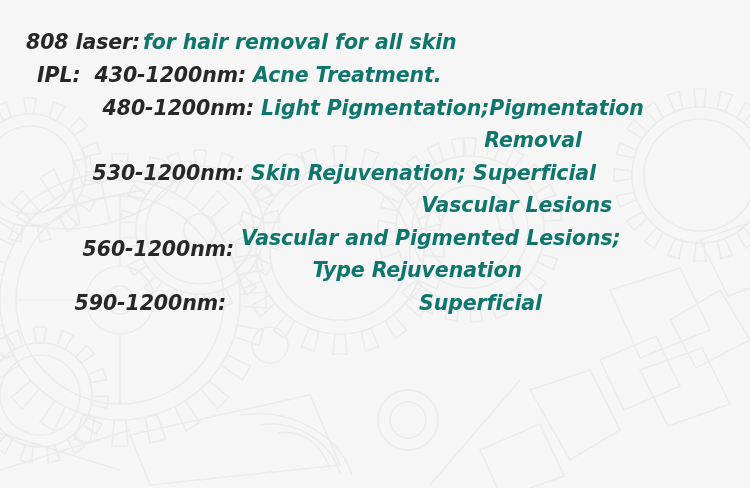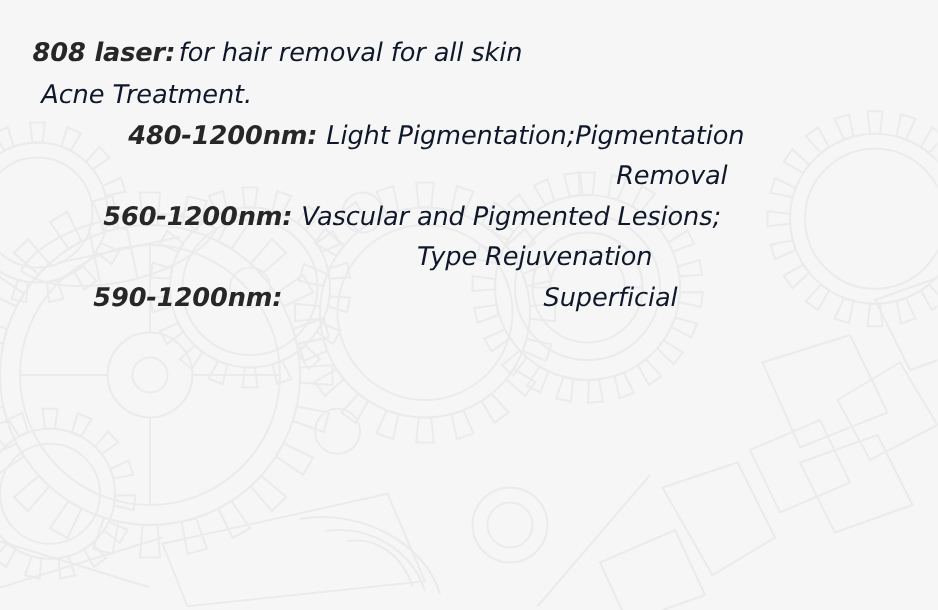--- a/index.html
+++ b/index.html
@@ -56,43 +56,43 @@
     white-space: pre;
     text-align: right;
     line-height: 32px;
     font-size: 20.5px;
     letter-spacing: -0.1px;
   }
 
   .spec-desc {
     flex: 1 1 auto;
     font-style: italic;
-    font-weight: normal;
-    color: #0f172a;
+    font-weight: bold;
+    color: #0f766e;
     line-height: 32px;
     font-size: 20.5px;
     padding-left: 7px;
     letter-spacing: -0.1px;
   }
 
   
   .spec-desc.wrap-center {
     text-align: left;
   }
   .spec-desc .cont {
     display: block;
     text-align: right;
   }
 
   
   .row-808   .spec-label { width: 110px; }
   .row-ipl   .spec-label { width: 220px; }
   .row-480   .spec-label { width: 228px; }
   .row-530   .spec-label { width: 218px; }
-  .row-560   .spec-label { width: 208px; }
+  .row-560   .spec-label { width: 208px; margin-top: 11px; }
   .row-590   .spec-label { width: 200px; }
   .row-640   .spec-label { width: 200px; }
 
   .row-480 .spec-desc .cont { padding-right: 150px; }
   .row-530 .spec-desc .cont { padding-right: 120px; }
   .row-560 .spec-desc .cont { padding-right: 210px; }
   .row-590 .spec-desc .cont { padding-right: 190px; }
 </style>
 </head>
 <body>
@@ -330,31 +330,39 @@
   </svg>
 
   <div id="spec-list">
 
     <div class="spec-row row-808">
       <span class="spec-label">808 laser:</span>
       <span class="spec-desc">for hair removal for all skin</span>
     </div>
 
     <div class="spec-row row-ipl">
+      <span class="spec-label">IPL:  430-1200nm:</span>
       <span class="spec-desc">Acne Treatment.</span>
     </div>
 
     <div class="spec-row row-480">
       <span class="spec-label">480-1200nm:</span>
       <span class="spec-desc wrap-center">
         <span>Light Pigmentation;Pigmentation</span>
         <span class="cont">Removal</span>
       </span>
     </div>
 
+    <div class="spec-row row-530">
+      <span class="spec-label">530-1200nm:</span>
+      <span class="spec-desc wrap-center">
+        <span>Skin Rejuvenation; Superficial</span>
+        <span class="cont">Vascular Lesions</span>
+      </span>
+    </div>
 
     <div class="spec-row row-560">
       <span class="spec-label">560-1200nm:</span>
       <span class="spec-desc wrap-center">
         <span>Vascular and Pigmented Lesions;</span>
         <span class="cont">Type Rejuvenation</span>
       </span>
     </div>
 
     <div class="spec-row row-590">

